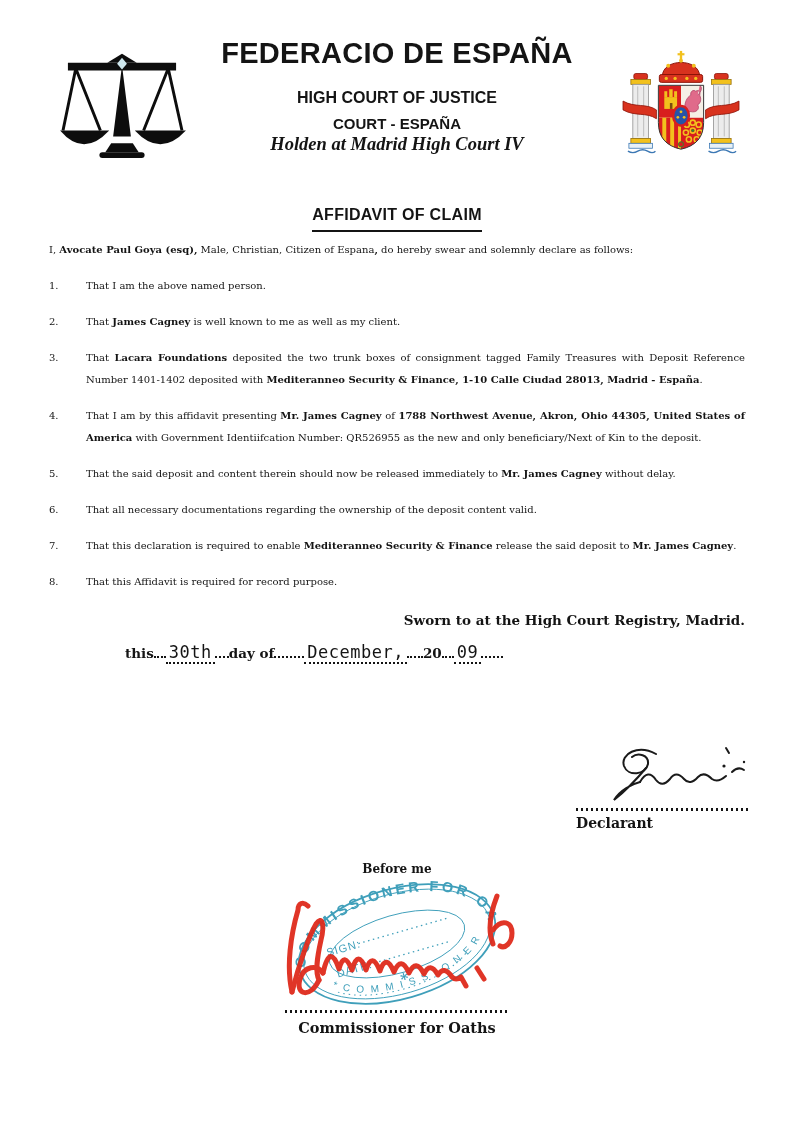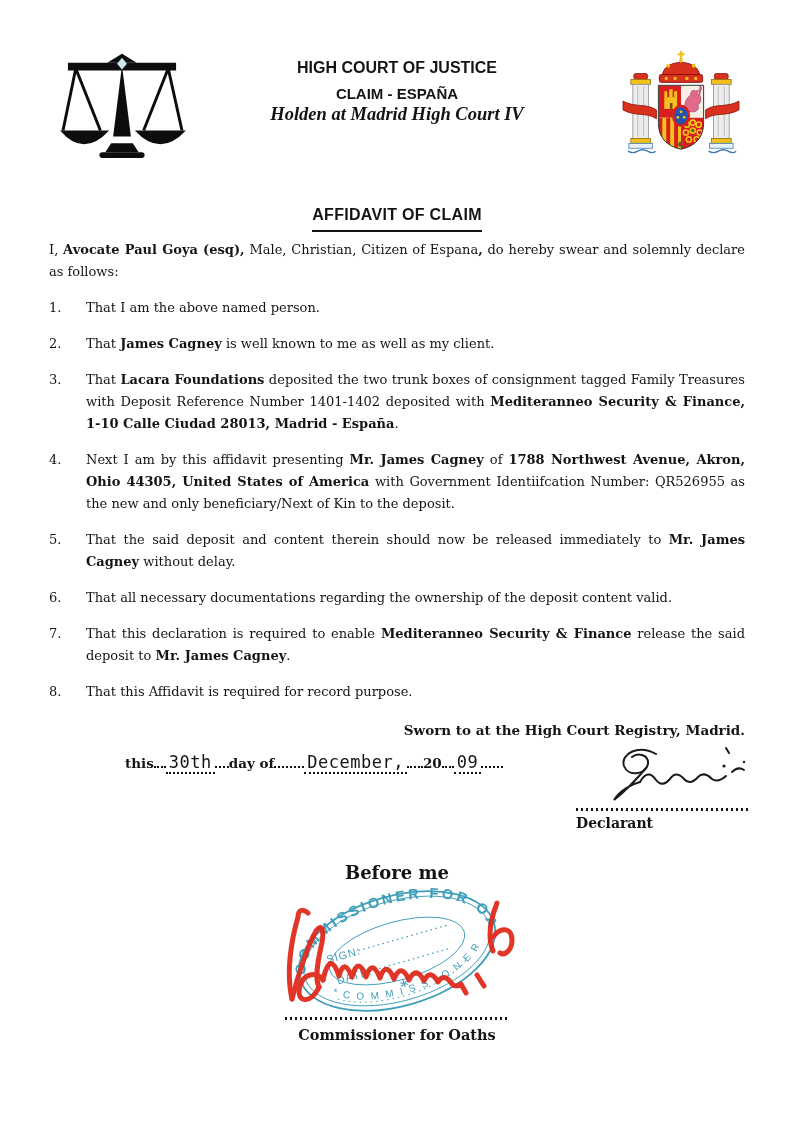--- a/index.html
+++ b/index.html
@@ -13,39 +13,39 @@
   .t1{font-size:29px;font-weight:bold;letter-spacing:.3px;line-height:1.05;}
   .t2{font-size:16px;font-weight:bold;margin-top:21px;}
   .t3{font-size:15px;font-weight:bold;margin-top:8px;}
   .holden{text-align:center;font-family:"Liberation Serif","DejaVu Serif",serif;
           font-style:italic;font-weight:bold;font-size:18.5px;margin-top:2px;}
   .claim{text-align:center;margin-top:27px;}
   .claim span{font-family:"Liberation Sans","DejaVu Sans",sans-serif;font-weight:bold;
               font-size:16px;letter-spacing:.3px;border-bottom:2px solid #141414;padding-bottom:7px;}
   
   .content{padding:0 49px;}
-  .para{font-size:13px;line-height:22px;text-align:justify;}
+  .para{font-size:10px;line-height:22px;text-align:justify;}
   .intro{margin-top:15px;}
   .item{display:flex;margin-top:14px;}
   .item .num{width:37px;flex:none;}
   .item .txt{flex:1;text-align:justify;}
   b{font-weight:bold;}
   .closing{margin-top:14px;}
   .sworn{margin-top:19px;font-weight:bold;font-size:13.5px;text-align:right;}
   .dateline{margin-top:14px;margin-left:76px;font-size:13.5px;font-weight:bold;white-space:nowrap;}
   .dots{display:inline-block;border-bottom:2px dotted #141414;}.w12{width:12px}.w14{width:14px}.w16{width:16px}.w22{width:22px}.w30{width:30px}
   .fill{font-family:"DejaVu Sans Mono","Liberation Mono",monospace;font-size:17px;font-weight:normal;
         border-bottom:2px dotted #141414;padding:0 3px;letter-spacing:.5px;}
   
   .declarant{position:absolute;left:576px;top:742px;width:172px;}
   .sigline{height:3px;background:repeating-linear-gradient(90deg,#141414 0 2px,transparent 2px 5px);}
   .declarant .label{font-weight:bold;font-size:14px;margin-top:4px;}
   
   .attest{position:absolute;left:0;top:862px;width:100%;display:flex;flex-direction:column;align-items:center;}
-  .before{font-weight:bold;font-size:18px;}
+  .before{font-weight:bold;font-size:12px;}
   .stampwrap{width:264px;height:128px;margin-top:4px;position:relative;}
   .attest .sigline{width:224px;margin-top:2px;}
   .attest .label{font-weight:bold;font-size:14.5px;margin-top:6px;}
 </style>
 </head>
 <body>
 
 <div class="page">
 
   <div class="header">
@@ -63,22 +63,23 @@
         </g>
         <g stroke="#0d0d0d" stroke-width="3" fill="none">
           <path d="M18,27 L5,90 M18,27 L43,90"></path>
           <path d="M112,27 L87,90 M112,27 L126,90"></path>
         </g>
         <polygon points="65,16 70,22 65,28 60,22" fill="#cfe8ee"></polygon>
       </svg>
     </div>
 
     <div class="titles">
+      <div class="t1">FEDERACIO DE ESPAÑA</div>
       <div class="t2">HIGH COURT OF JUSTICE</div>
-      <div class="t3">CLAIM - ESPAÑA</div>
+      <div class="t3">COURT - ESPAÑA</div>
     </div>
 
     <div class="emblem">
       <svg width="118" height="116" viewBox="0 0 120 118">
         <defs>
           <clipPath id="shieldClip">
             <path d="M37,40 H83 V78 Q83,100 60,105 Q37,100 37,78 Z"></path>
           </clipPath>
         </defs>
 
@@ -182,21 +183,21 @@
     <div class="para item">
       <span class="num">2.</span>
       <span class="txt"><span>That </span><b>James Cagney</b><span> is well known to me as well as my client.</span></span>
     </div>
     <div class="para item">
       <span class="num">3.</span>
       <span class="txt"><span>That </span><b>Lacara Foundations</b><span> deposited the two trunk boxes of consignment tagged Family Treasures with Deposit Reference Number 1401-1402 deposited with </span><b>Mediteranneo Security &amp; Finance, 1-10 Calle Ciudad 28013, Madrid - España</b><span>.</span></span>
     </div>
     <div class="para item">
       <span class="num">4.</span>
-      <span class="txt"><span>Next I am by this affidavit presenting </span><b>Mr. James Cagney</b><span> of </span><b>1788 Northwest Avenue, Akron, Ohio 44305, United States of America</b><span> with Government Identiifcation Number: QR526955 as the new and only beneficiary/Next of Kin to the deposit.</span></span>
+      <span class="txt"><span>That I am by this affidavit presenting </span><b>Mr. James Cagney</b><span> of </span><b>1788 Northwest Avenue, Akron, Ohio 44305, United States of America</b><span> with Government Identiifcation Number: QR526955 as the new and only beneficiary/Next of Kin to the deposit.</span></span>
     </div>
     <div class="para item">
       <span class="num">5.</span>
       <span class="txt"><span>That the said deposit and content therein should now be released immediately to </span><b>Mr. James Cagney</b><span> without delay.</span></span>
     </div>
     <div class="para item">
       <span class="num">6.</span>
       <span class="txt"><span>That all necessary documentations regarding the ownership of the deposit content valid.</span></span>
     </div>
     <div class="para item">

